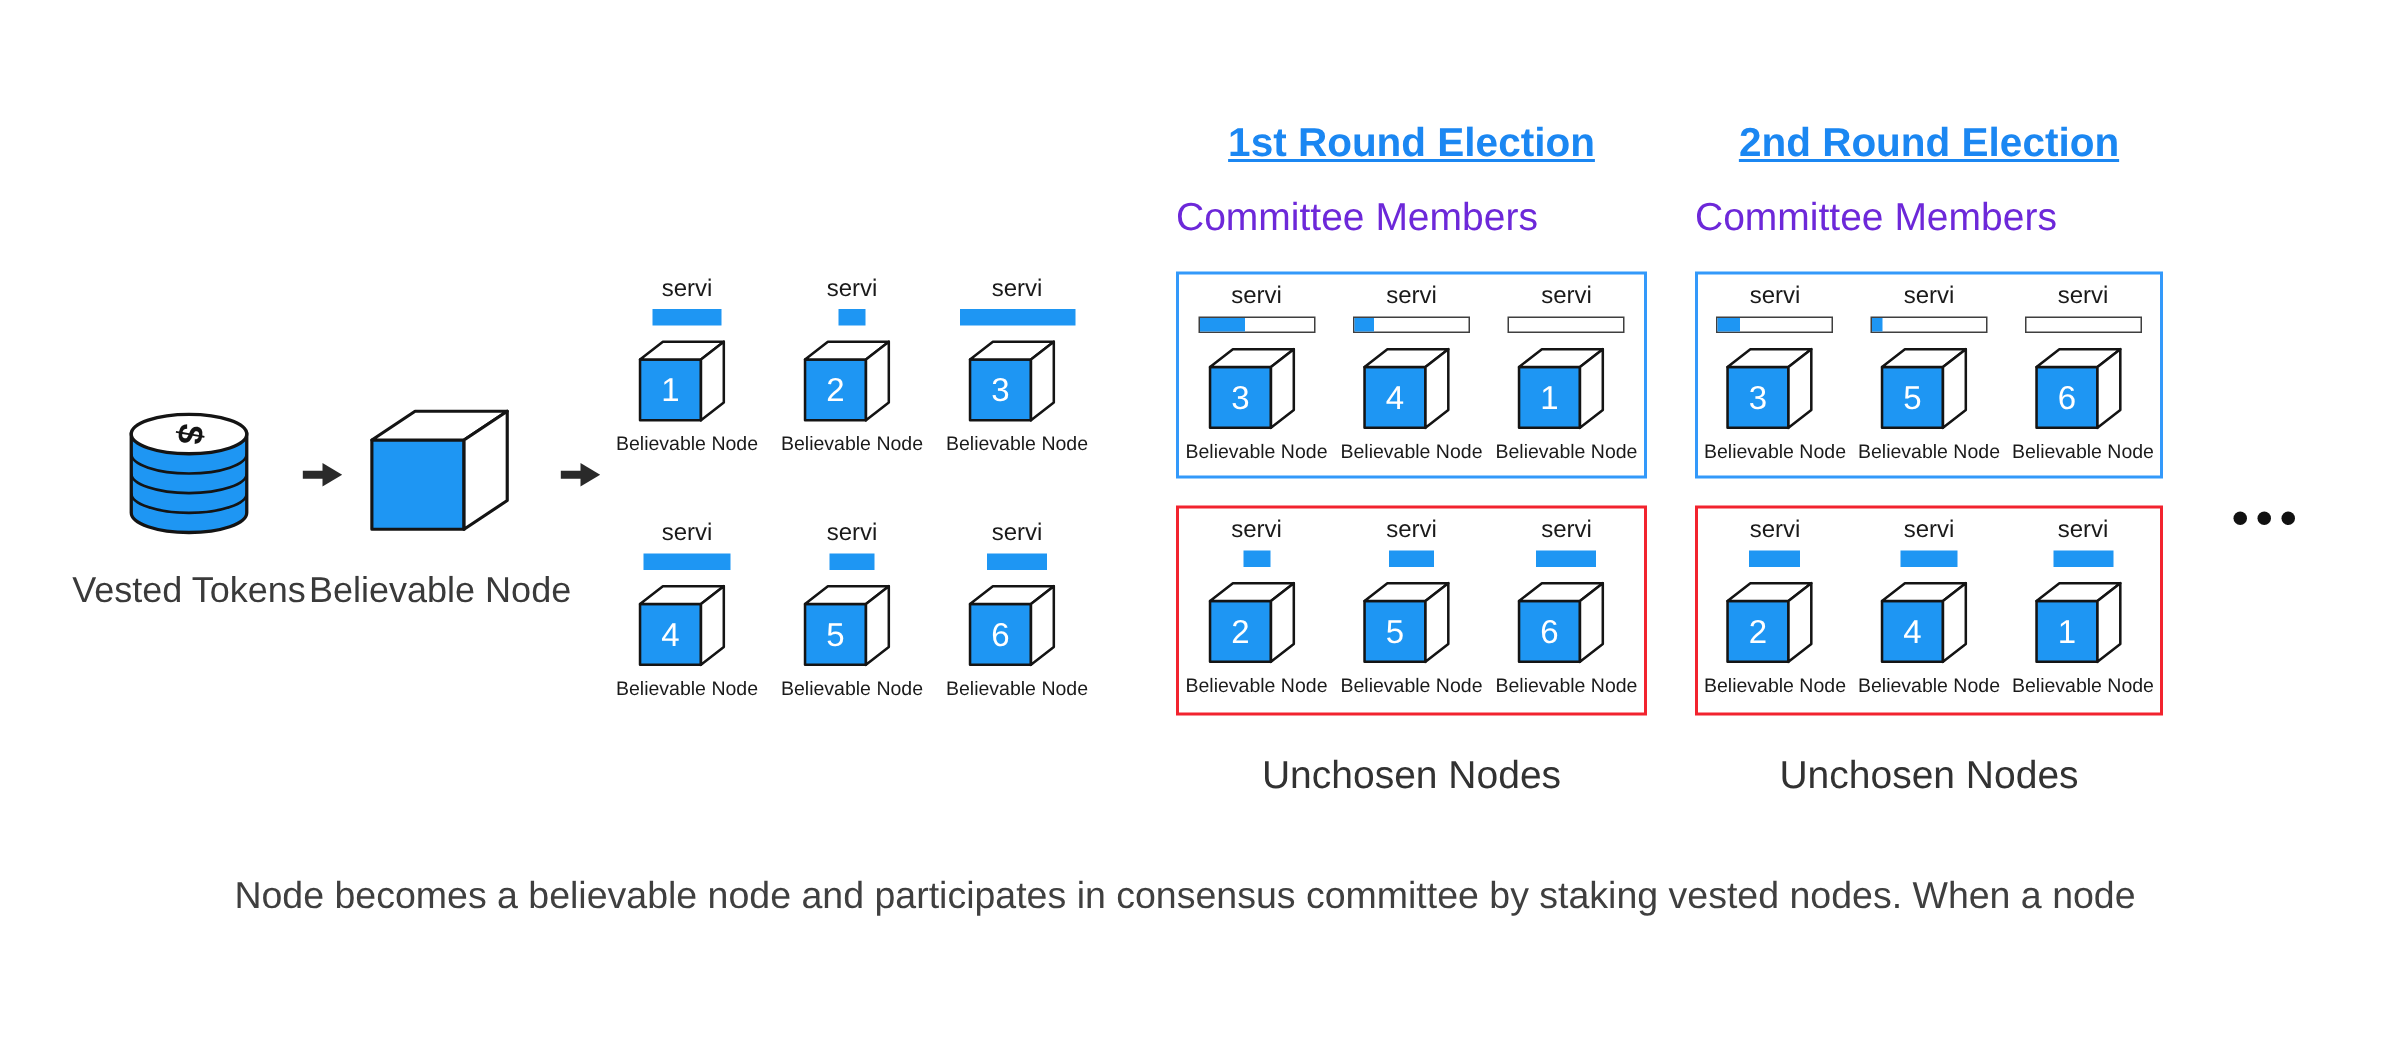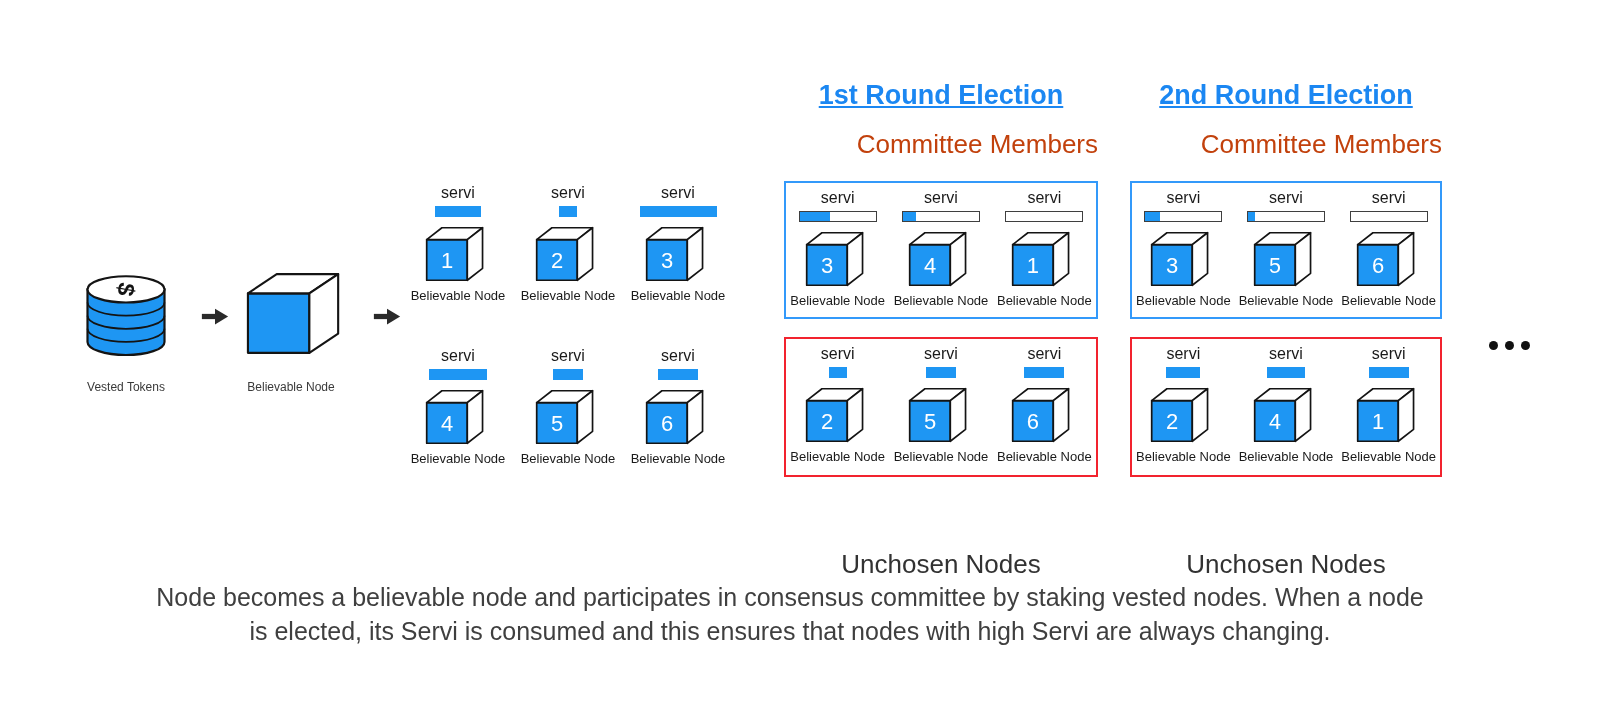--- a/index.html
+++ b/index.html
@@ -3,42 +3,42 @@
 <meta charset="utf-8">
 <style>
   html,body{margin:0;padding:0;background:#ffffff;}
   .canvas{
     position:relative;width:1600px;height:707px;background:#fff;overflow:hidden;
     font-family:"Liberation Sans",sans-serif;color:#222;
   }
   .abs{position:absolute;}
 
   
-  .flow-label{font-size:12px;color:#3a3a3a;text-align:center;white-space:nowrap;}
+  .flow-label{font-size:24px;color:#3a3a3a;text-align:center;white-space:nowrap;}
 
   
   .node-col{width:104px;display:flex;flex-direction:column;align-items:center;}
   .boxed .node-col{width:100px;}
   .servi-label{height:20px;line-height:20px;font-size:16px;color:#1a1a1a;}
   .bar-row{height:12px;margin-top:2px;display:flex;align-items:center;justify-content:center;width:100%;}
   .solid{height:11px;background:var(--node-blue,#1E96F3);}
   .track{width:78px;height:11px;border:1.5px solid #3f3f3f;box-sizing:border-box;background:#fff;}
   .track .fill{height:100%;background:var(--node-blue,#1E96F3);}
   .cube{margin-top:9px;display:block;}
   .node-caption{margin-top:6px;font-size:13px;color:#1a1a1a;white-space:nowrap;}
 
   
   .node-row{display:flex;justify-content:space-between;}
   .boxed{display:flex;justify-content:space-around;border:2px solid;box-sizing:border-box;padding-top:5px;}
   .committee-box{border-color:var(--committee-border,#3399FA);}
   .unchosen-box{border-color:var(--unchosen-border,#F2232E);}
 
   .round-title{font-size:27px;font-weight:600;color:var(--title-blue,#1B87F2);text-align:center;white-space:nowrap;text-decoration:underline;}
-  .round-subtitle{font-size:26px;color:#c2410c;text-align:right;white-space:nowrap;}
-  .unchosen-label{font-size:26px;color:#323232;text-align:center;white-space:nowrap;margin-top:48px;}
+  .round-subtitle{font-size:26px;color:#6d28d9;text-align:left;white-space:nowrap;}
+  .unchosen-label{font-size:26px;color:#323232;text-align:center;white-space:nowrap;}
 
   .dots{display:flex;gap:7px;}
   .dot{width:9px;height:9px;border-radius:50%;background:#111;}
 
   .caption{width:1580px;text-align:center;font-size:25px;line-height:34px;color:#3f3f3f;}
 </style>
 </head>
 <body>
 
 <div class="canvas">
@@ -338,16 +338,15 @@
   <div class="abs unchosen-label" style="left:1130px;top:501px;width:312px;">Unchosen Nodes</div>
 
   <div class="abs dots" style="left:1489px;top:341px;">
       <span class="dot"></span>
       <span class="dot"></span>
       <span class="dot"></span>
     </div>
 
   <div class="abs caption" style="left:0px;top:580px;">
     <div>Node becomes a believable node and participates in consensus committee by staking vested nodes. When a node</div>
-    <div>is elected, its Servi is consumed and this ensures that nodes with high Servi are always changing.</div>
   </div>
 
 </div>
 
 </body></html>

